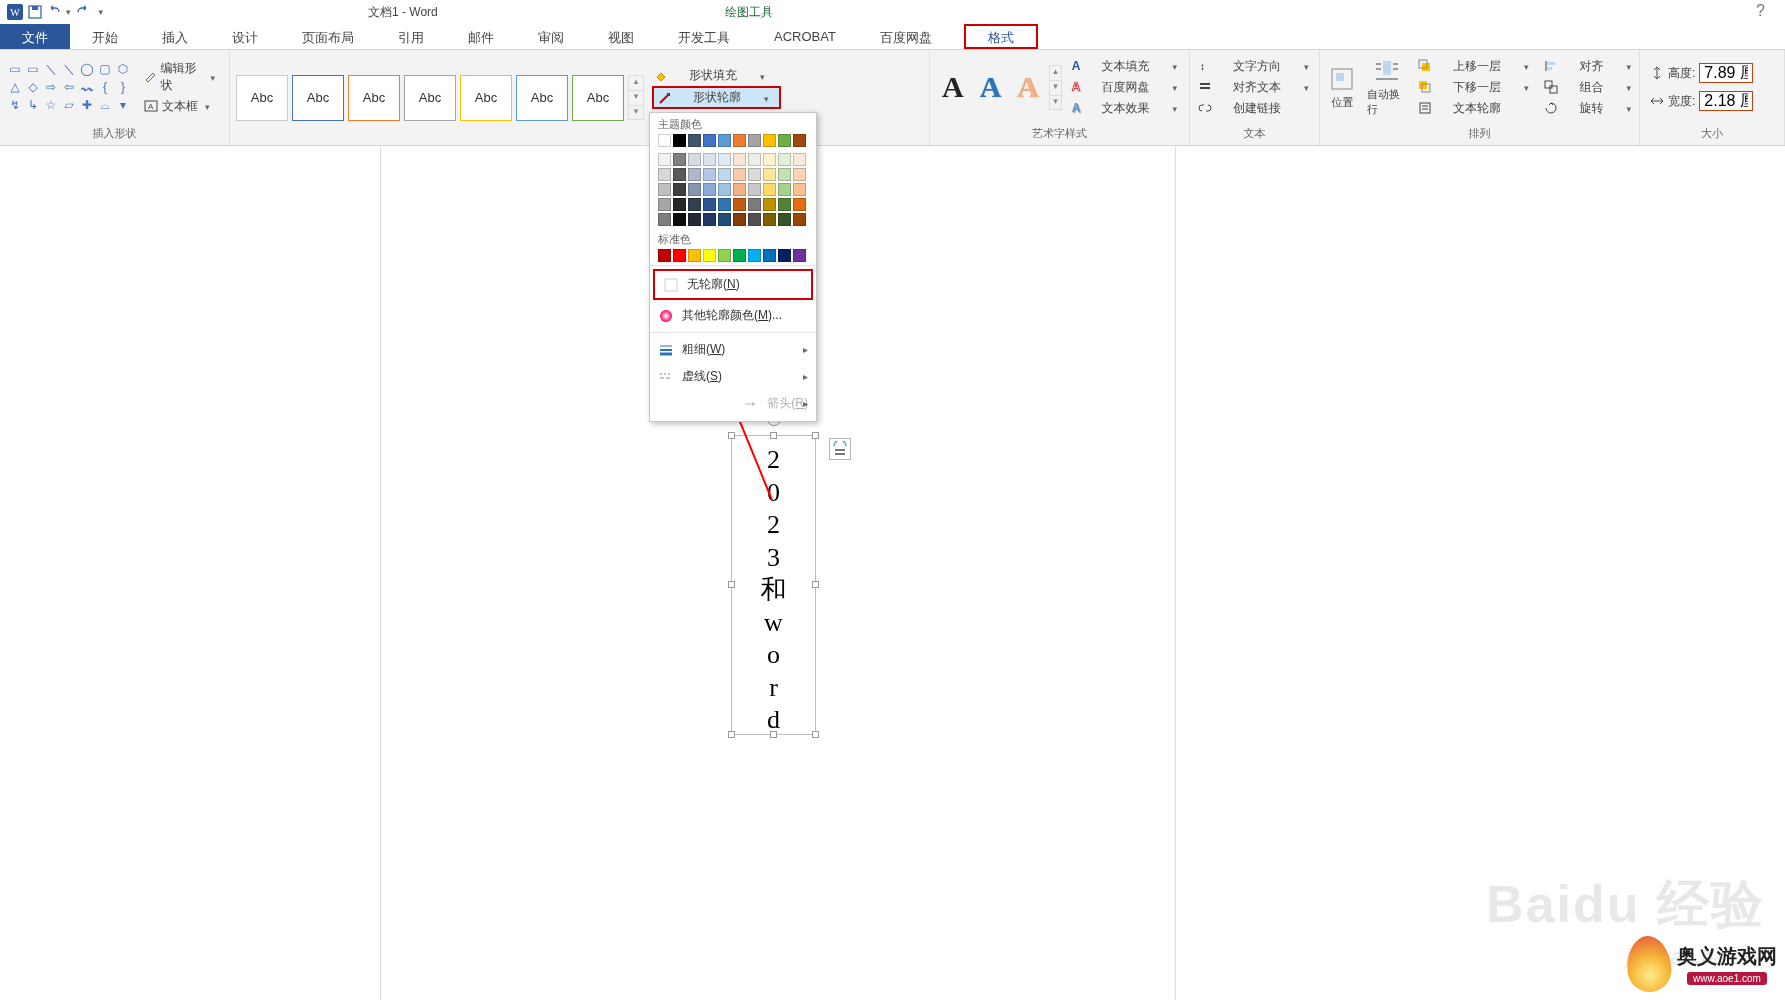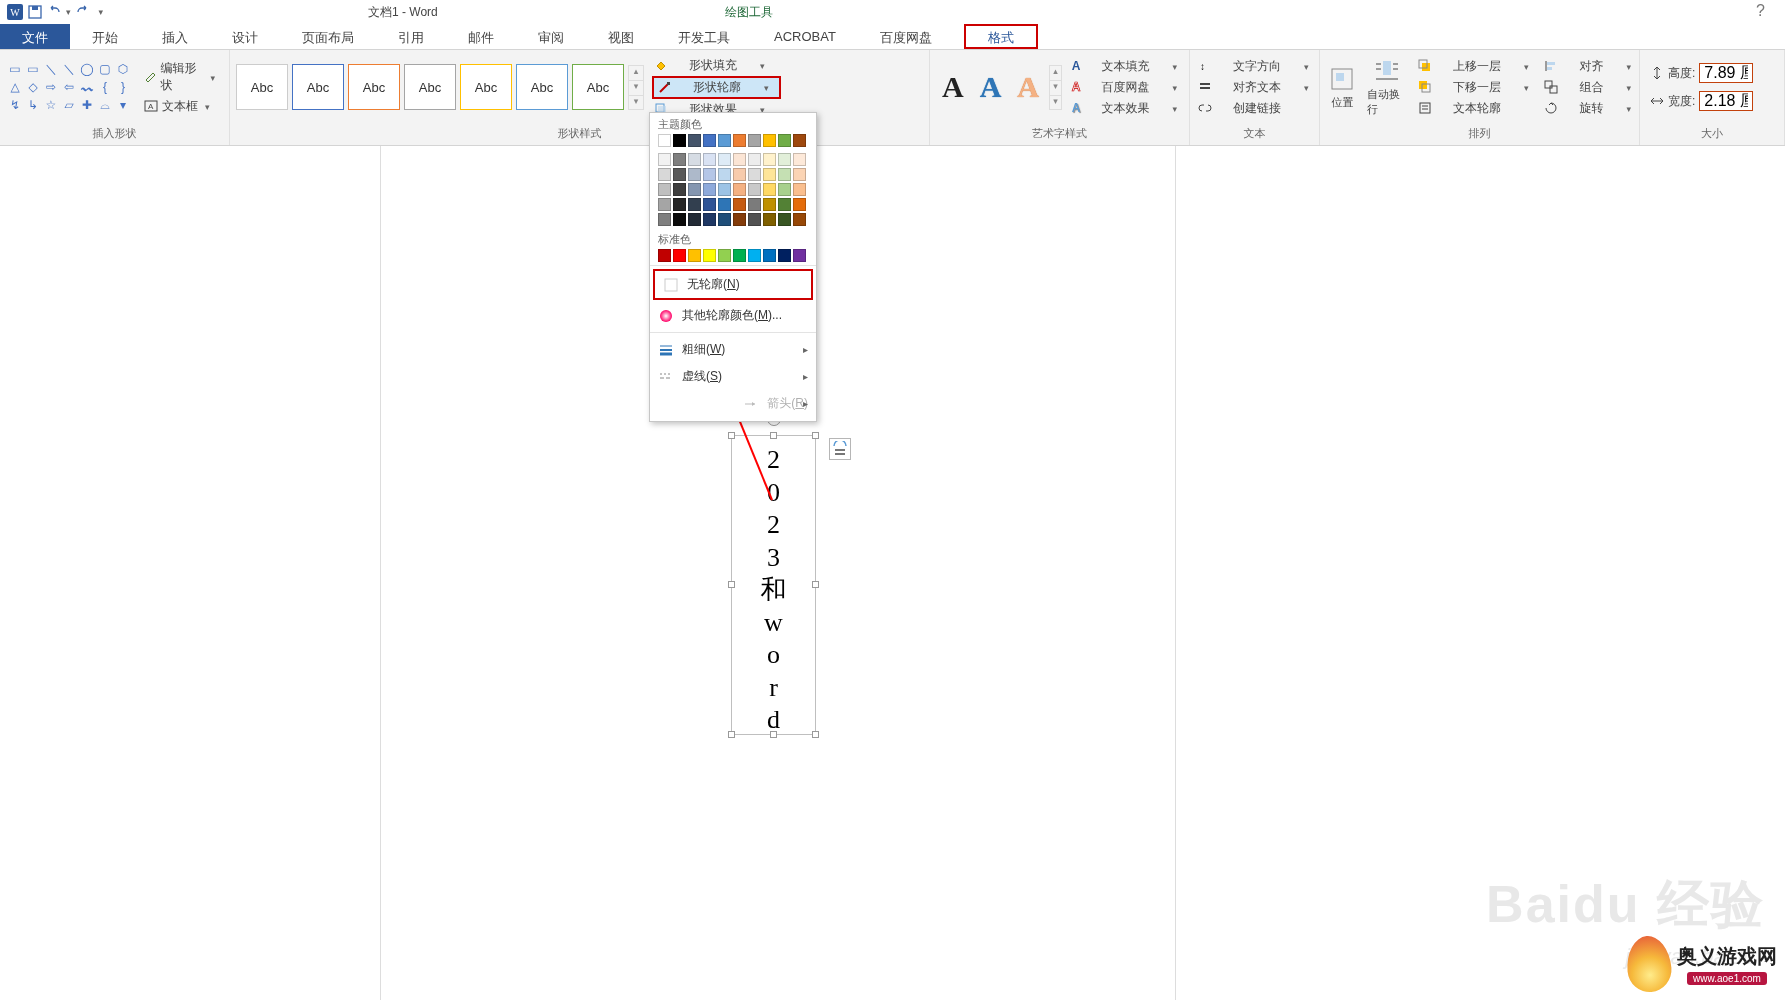--- a/index.html
+++ b/index.html
@@ -235,21 +235,20 @@
         <div class="cmd">
             <svg width="14" height="14">
               <rect x="2" y="2" width="8" height="8" fill="none" stroke="#5B9BD5"></rect>
               <rect x="4" y="4" width="8" height="8" fill="#bdd7ee" opacity="0.6"></rect>
             </svg>
             <span>形状效果</span>
             <span class="caret"></span>
           </div>
       </div>
     </div>
-    <div class="group-label">形状样式</div>
   </div>
 
   <div class="group" style="width:260px">
     <div class="group-body">
       <span class="wa wa1">A</span>
       <span class="wa wa2">A</span>
       <span class="wa wa3">A</span>
       <div class="gallery-arrows">
           <span>▴</span>
           <span>▾</span>

